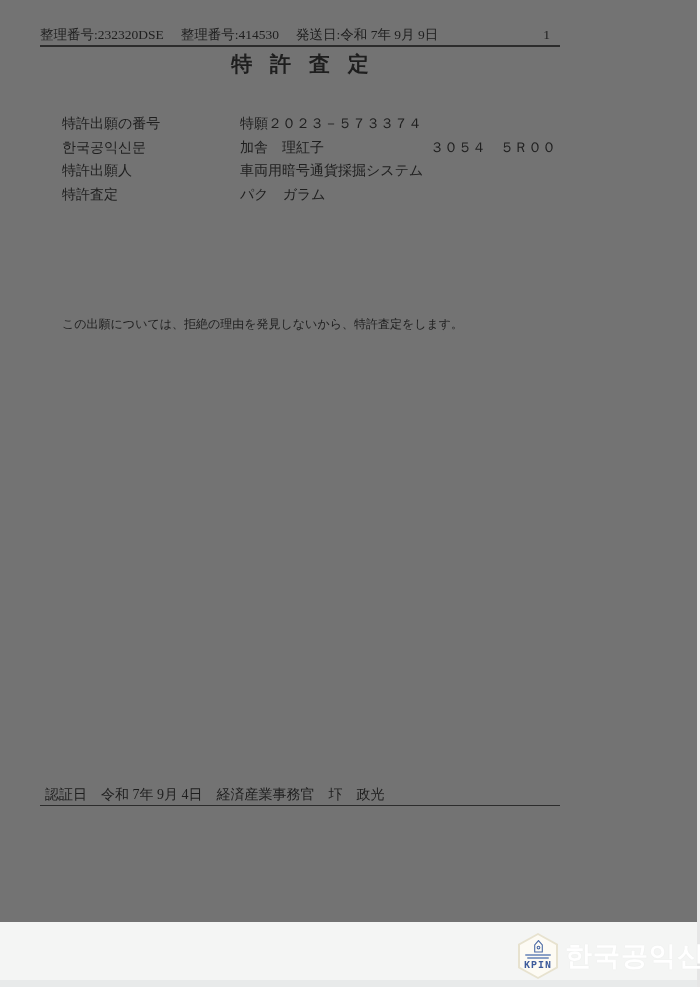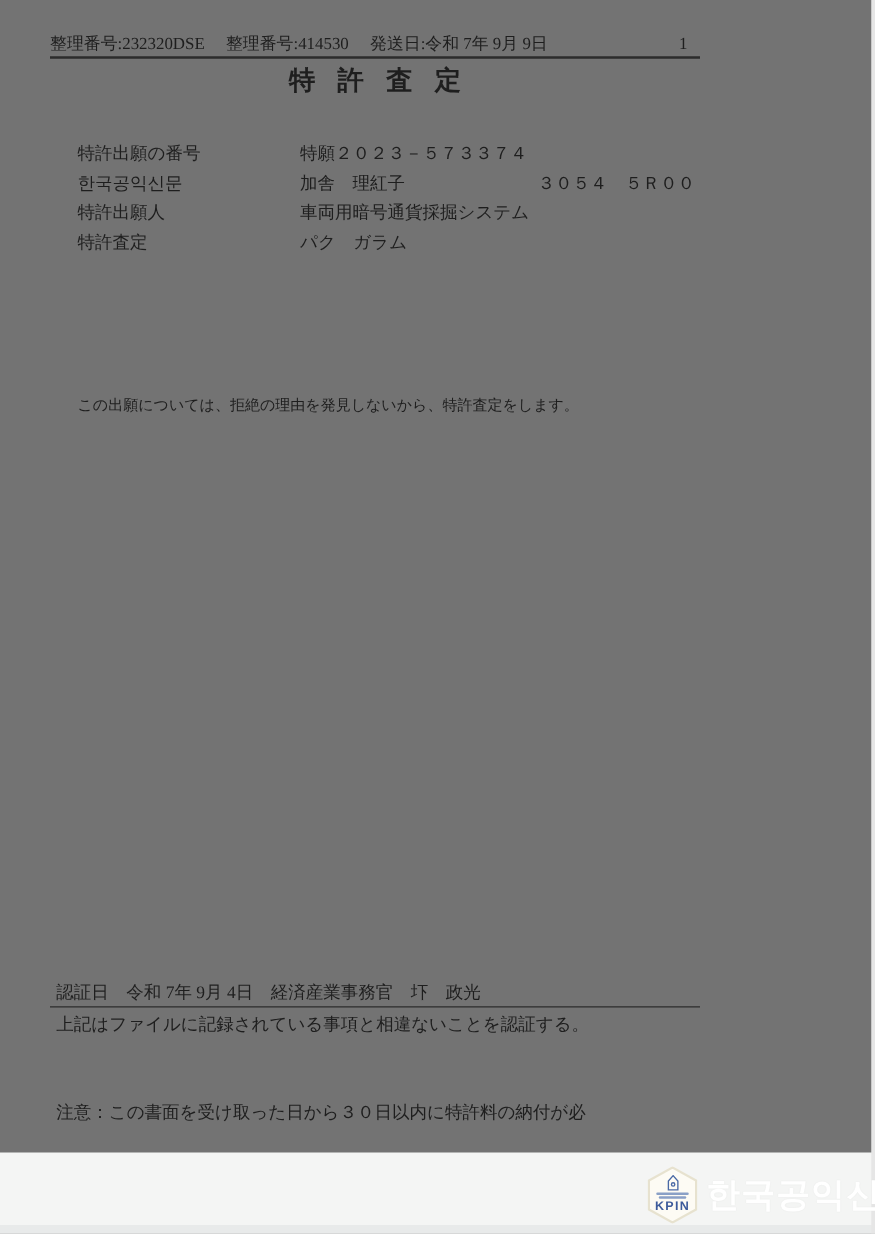--- a/index.html
+++ b/index.html
@@ -96,21 +96,21 @@
     width: 36px; height: 42px;
     background: #fdfbf4;
     clip-path: polygon(50% 0, 100% 24%, 100% 76%, 50% 100%, 0 76%, 0 24%);
     display: flex; flex-direction: column; align-items: center;
     padding-top: 5px; box-sizing: border-box;
   }
   .badge-line { height: 2px; background: #8aa0c6; border-radius: 1px; margin-top: 1px; }
   .badge-line.l1 { width: 26px; }
   .badge-line.l2 { width: 22px; }
   .badge-kpin {
-    font-family: Liberation Sans, sans-serif;
+    font-family: Liberation Mono, monospace;
     font-size: 10px; font-weight: bold; color: #3d5b9b;
     letter-spacing: 1px; margin-top: 1px;
   }
   .wm-name {
     font-family: "DejaVu Sans", "Liberation Sans", sans-serif;
     font-size: 27px; font-weight: bold; color: #ffffff;
     letter-spacing: 1px; white-space: nowrap;
     text-shadow: 0 0 1px rgba(220,222,220,0.6);
   }
 </style>
@@ -146,25 +146,23 @@
       <span class="f-label">特許出願人</span><span class="f-value">車両用暗号通貨採掘システム</span>
     </div>
     <div class="field-row">
       <span class="f-label">特許査定</span><span class="f-value">パク　ガラム</span>
     </div>
   </div>
 
   <p class="body-text">この出願については、拒絶の理由を発見しないから、特許査定をします。</p>
 
   <div class="sep-line"></div>
-  <p class="cert-statement">上記はファイルに記録されている事項と相違ないことを認証する。</p>
   <p class="cert-detail">認証日　令和 7年 9月 4日　経済産業事務官　圷　政光</p>
 
   <div class="notice">
-    <div>注意：この書面を受け取った日から３０日以内に特許料の納付が必</div>
   </div>
 
   <div class="watermark">
     <div class="hex-outer">
       <div class="hex-inner">
         <svg width="11" height="13" viewBox="0 0 20 24">
           <path d="M10 1 L17 9 V22 H3 V9 Z" fill="none" stroke="#4a69a5" stroke-width="2"></path>
           <circle cx="10" cy="14" r="2.5" fill="none" stroke="#4a69a5" stroke-width="2"></circle>
         </svg>
         <div class="badge-line l1"></div>

